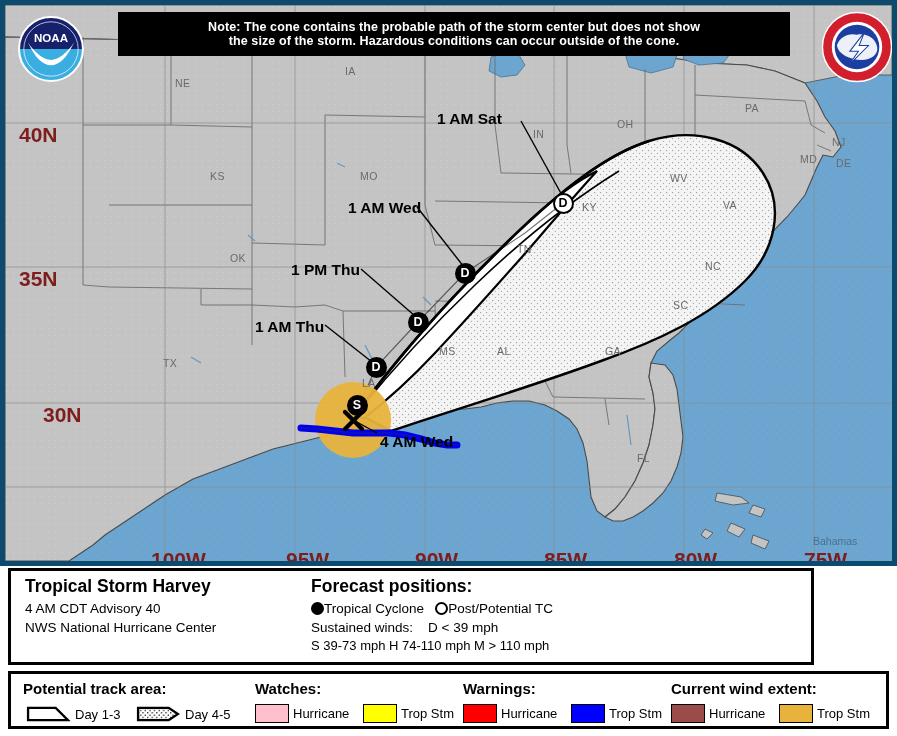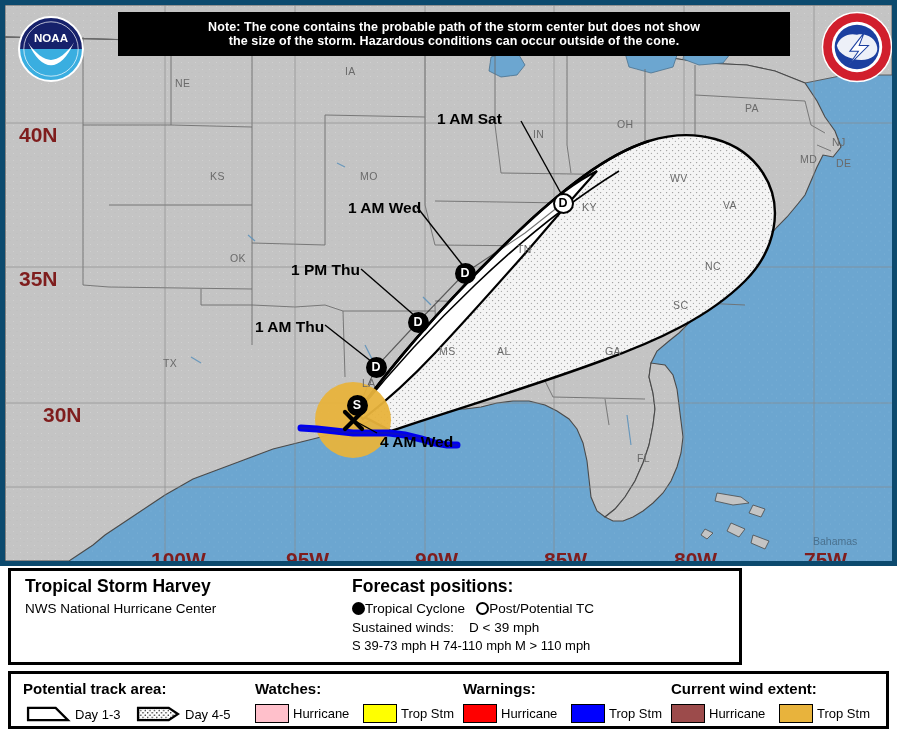--- a/index.html
+++ b/index.html
@@ -35,22 +35,22 @@
 
   
   .pos-marker{position:absolute;z-index:34;width:21px;height:21px;border-radius:50%;
      display:flex;align-items:center;justify-content:center;
      font-size:12.5px;font-weight:bold;font-family:"Liberation Sans",sans-serif;
      border:2px solid #000;box-sizing:border-box;}
   .pos-marker.filled{background:#000;color:#fff;}
   .pos-marker.open{background:#fff;color:#000;}
 
   
-  #info-panel{position:absolute;left:8px;top:568px;width:734px;height:97px;
-      border:3px solid #000;box-sizing:border-box;background:#fff;display:flex;gap:41px;}
+  #info-panel{position:absolute;left:8px;top:568px;width:806px;height:97px;
+      border:3px solid #000;box-sizing:border-box;background:#fff;display:flex;}
   .info-col{padding:5px 0 0 0;box-sizing:border-box;}
   .info-col.c1{width:300px;padding-left:14px;}
   .info-col.c2{width:265px;}
   .info-col.c3{width:300px;}
   .info-title{font-size:17.5px;font-weight:bold;color:#000;line-height:1.25;margin-bottom:1px;}
   .info-line{font-size:13.5px;color:#000;line-height:1.42;white-space:nowrap;}
   .info-line.sm{font-size:13px;}
 
   
   #legend-panel{position:absolute;left:8px;top:671px;width:881px;height:58px;
@@ -341,20 +341,21 @@
         <div class="pos-marker filled" style="left: 360.5px; top: 351.5px;">D</div>
         <div class="pos-marker filled" style="left: 402.5px; top: 306.5px;">D</div>
         <div class="pos-marker filled" style="left: 449.5px; top: 257.5px;">D</div>
         <div class="pos-marker open" style="left: 547.5px; top: 187.5px;">D</div>
       </div>
   </div>
 
   <div id="info-panel">
     <div class="info-col c1">
       <div class="info-title">Tropical Storm Harvey</div>
+      <div class="info-line">4 AM CDT Advisory 40</div>
       <div class="info-line">NWS National Hurricane Center</div>
     </div>
 
 
     <div class="info-col c3">
       <div class="info-title">Forecast positions:</div>
       <div class="info-line">
         <span class="fp-dot filled"></span><span>Tropical Cyclone</span>
         &nbsp;&nbsp;<span class="fp-dot open"></span><span>Post/Potential TC</span>
       </div>

